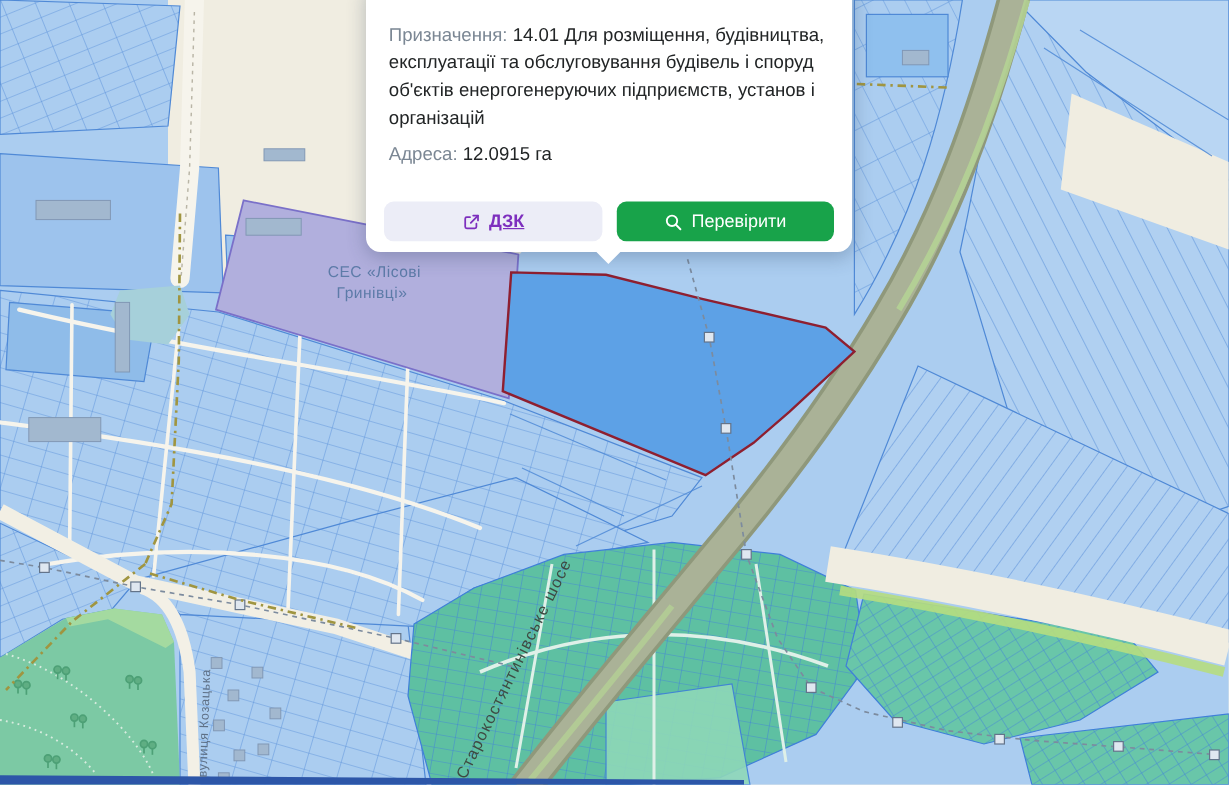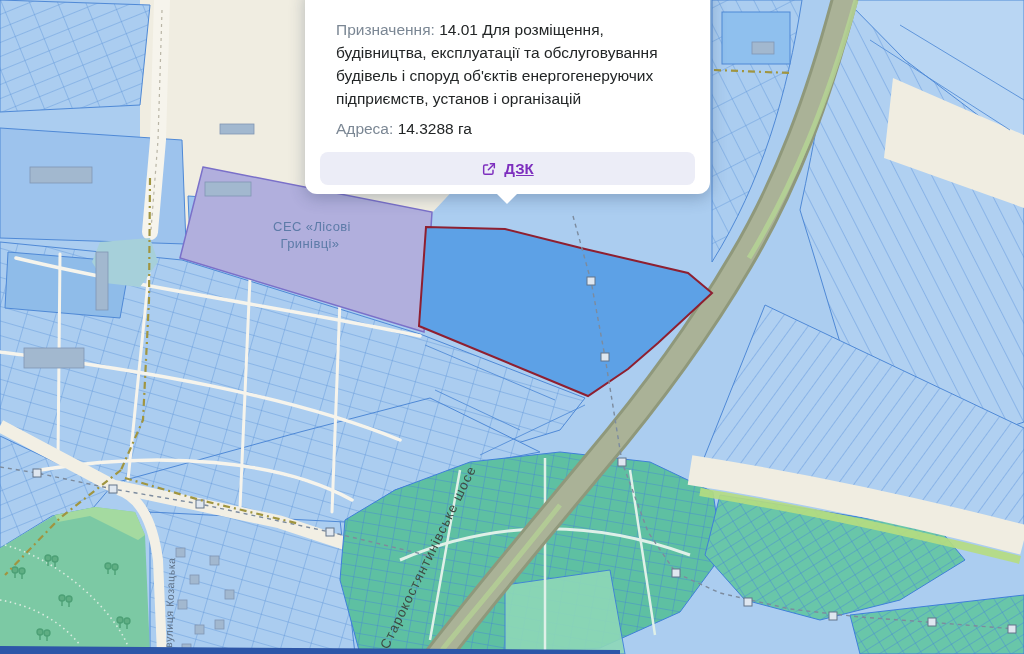--- a/index.html
+++ b/index.html
@@ -17,23 +17,23 @@
   #map{position:absolute;left:0;top:0;}
   .k-street{stroke:#f6f4ec;fill:none;stroke-linecap:round;}
   .k-line{stroke:var(--parcel_stroke);stroke-width:1;fill:none;opacity:.85;}
   .k-bldg{fill:#a2b8cf;stroke:#8096b3;stroke-width:.8;}
   .tree{stroke:#4da076;stroke-width:1.4;fill:#5fae83;}
   
   .popup{position:absolute;left:305px;top:-14px;width:405px;background:#fff;border-radius:12px;
          box-shadow:0 4px 16px rgba(40,60,90,.3);padding:32px 15px 9px 15px;box-sizing:border-box;}
   .popup:after{content:"";position:absolute;left:191px;top:100%;width:0;height:0;
          border:11px solid transparent;border-top-color:#fff;margin-top:-1px;}
-  .popup p{margin:0 0 7px 16px;font-size:15.5px;line-height:23px;color:var(--text_dark);}
+  .popup p{margin:0 0 7px 4px;font-size:15.5px;line-height:23px;color:var(--text_dark);}
   .popup .lbl{color:var(--label_gray);}
-  .btn-row{display:flex;gap:12px;margin-top:12px;}
+  .btn-row{display:flex;gap:12px;margin-top:28px;}
   .btn{flex:1;height:33px;border:none;border-radius:8px;display:flex;align-items:center;justify-content:center;
        gap:7px;font-size:15px;cursor:pointer;font-family:inherit;}
   .btn-dzk{background:var(--dzk_bg);color:var(--link_purple);}
   .btn-dzk span{text-decoration:underline;font-weight:bold;}
   .btn-check{background:var(--accent_green);color:#fff;}
   .btn svg{display:block;}
   .maplabel{fill:#5d7ba8;font-size:13px;letter-spacing:.4px;}
   .roadlabel{fill:#3e4a42;font-size:13.5px;letter-spacing:1.1px;}
   .streetlabel{fill:#5e7086;font-size:10.5px;letter-spacing:.6px;}
 </style>
@@ -227,25 +227,32 @@
   <g>
     <text class="maplabel" x="312" y="231" text-anchor="middle">СЕС «Лісові</text>
     <text class="maplabel" x="310" y="248" text-anchor="middle">Гринівці»</text>
     <text class="roadlabel" transform="translate(388,650) rotate(-64)">Старокостянтинівське шосе</text>
     <text class="streetlabel" transform="translate(172,648) rotate(-88)">вулиця Козацька</text>
   </g>
 </svg>
 
 <div class="popup">
   <p><span class="lbl">Призначення:</span> <span>14.01 Для розміщення, будівництва, експлуатації та обслуговування будівель і споруд об'єктів енергогенеруючих підприємств, установ і організацій</span></p>
-  <p><span class="lbl">Адреса:</span> <span>14.3288 га</span></p>
+  <p><span class="lbl">Адреса:</span> <span>12.0915 га</span></p>
   <div class="btn-row">
     <button class="btn btn-dzk">
       <svg width="16" height="16" viewBox="0 0 24 24" fill="none" stroke="currentColor" stroke-width="2.2" stroke-linecap="round" stroke-linejoin="round">
         <path d="M10 6H6a2 2 0 0 0-2 2v10a2 2 0 0 0 2 2h10a2 2 0 0 0 2-2v-4"></path>
         <path d="M14 4h6v6"></path>
             <path d="M20 4l-9 9"></path>
       </svg>
       <span>ДЗК</span>
     </button>
+    <button class="btn btn-check">
+      <svg width="16" height="16" viewBox="0 0 24 24" fill="none" stroke="currentColor" stroke-width="2.4" stroke-linecap="round">
+        <circle cx="10.5" cy="10.5" r="6.5"></circle>
+            <path d="M15.5 15.5 21 21"></path>
+      </svg>
+      <span>Перевірити</span>
+    </button>
   </div>
 </div>
 </div>
 
 </body></html>

